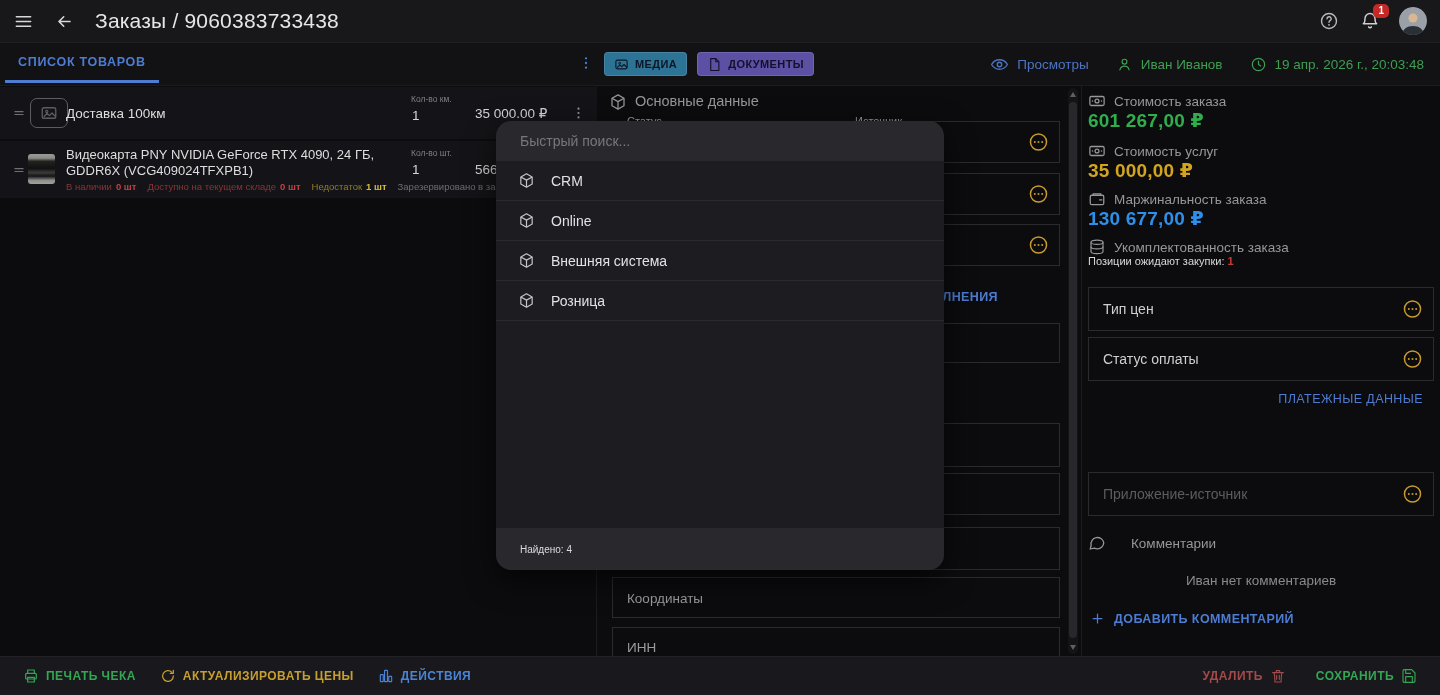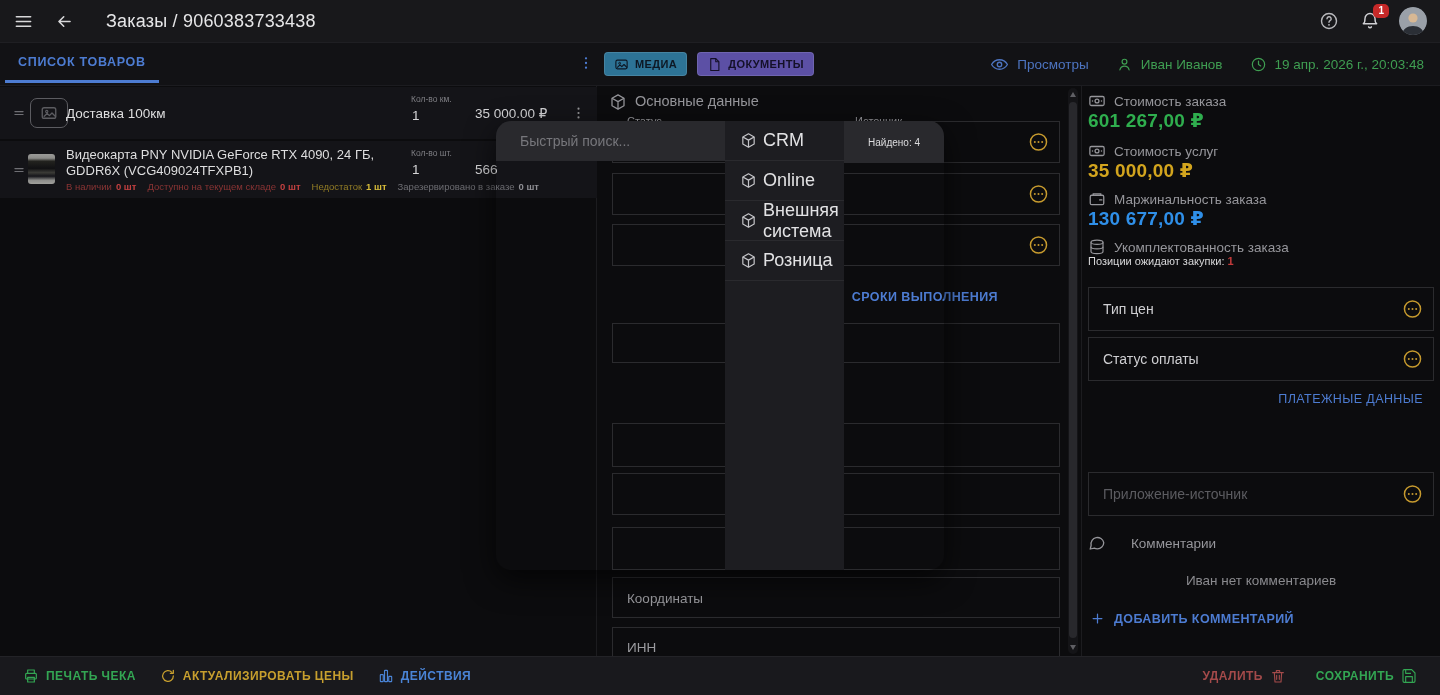--- a/index.html
+++ b/index.html
@@ -6,21 +6,21 @@
 html,body{width:1440px;height:695px;overflow:hidden;background:#0c0c0e;
   font-family:"Liberation Sans","DejaVu Sans",sans-serif;color:#e4e4e6}
 .ic{display:block;flex:none}
 .sprite{position:absolute;width:0;height:0}
 
 
 .topbar{position:absolute;left:0;top:0;width:1440px;height:43px;background:#18181b;
   border-bottom:1px solid #1f1f23;display:flex;align-items:center;padding:0 13px 0 14px}
 .topbar .burger{color:#d8d8da;cursor:pointer}
 .topbar .back{color:#d8d8da;margin-left:22px;cursor:pointer}
-.topbar .title{margin-left:32px;font-size:18px;color:#e6e6e8;letter-spacing:.2px}
+.topbar .title{margin-left:21px;font-size:21px;color:#e6e6e8;letter-spacing:.2px}
 .topbar .spacer{flex:1}
 .topbar .help{color:#b9b9bd}
 .bell-wrap{position:relative;margin-left:21px;color:#d0d0d4}
 .badge{position:absolute;top:-7px;right:-9px;background:#c62828;color:#fff;font-size:10px;
   font-weight:700;line-height:1;padding:2px 5px;border-radius:5px}
 .avatar{width:28px;height:28px;border-radius:50%;margin-left:19px;overflow:hidden;
   background:radial-gradient(circle at 50% 30%,#c9a98c 0 26%,#4a4f58 27% 100%)}
 
 
 .toolbar{position:absolute;left:0;top:43px;width:1440px;height:43px;background:#121215;
@@ -127,29 +127,29 @@
 .bbtn{display:flex;align-items:center;gap:7px;font-size:12px;font-weight:700;letter-spacing:.45px;cursor:pointer;white-space:nowrap}
 .bb-print,.bb-save{color:#33a653}
 .bb-refresh{color:#c79f2e}
 .bb-actions{color:#4a84d6}
 .bb-delete{color:#a34a4a}
 .bb-spacer{flex:1}
 .bb-right{display:flex;gap:30px}
 
 
 .dropdown{position:absolute;left:496px;top:121px;width:448px;height:449px;z-index:40;
-  border-radius:15px;overflow:hidden;display:flex;flex-direction:row;
+  border-radius:15px;overflow:hidden;display:flex;flex-direction:column;
   box-shadow:0 10px 30px rgba(0,0,0,.65)}
 .dd-head{height:40px;background:#29292d;display:flex;align-items:center;padding:0 24px;flex:none}
 .dd-head input{background:transparent;border:none;outline:none;width:100%;font-size:14px;
   color:#c9c9cd;font-family:inherit}
 .dd-head input::placeholder{color:#77777c}
 .dd-body{flex:1;background:#1d1d21}
-.dd-option{height:40px;display:flex;align-items:center;gap:6px;padding-left:15px;
-  border-bottom:1px solid #2a2a2e;font-size:18px;color:#e2e2e4;cursor:pointer}
+.dd-option{height:40px;display:flex;align-items:center;gap:16px;padding-left:22px;
+  border-bottom:1px solid #2a2a2e;font-size:14px;color:#e2e2e4;cursor:pointer}
 .dd-option .ic{color:#c4c4c8}
 .dd-foot{height:42px;background:#29292d;display:flex;align-items:center;padding:0 24px;
   font-size:10px;color:#dcdcde;flex:none}
 </style>
 </head>
 <body>
 
 <svg class="sprite" xmlns="http://www.w3.org/2000/svg">
   <defs>
     <symbol id="i-menu" viewBox="0 0 24 24">

